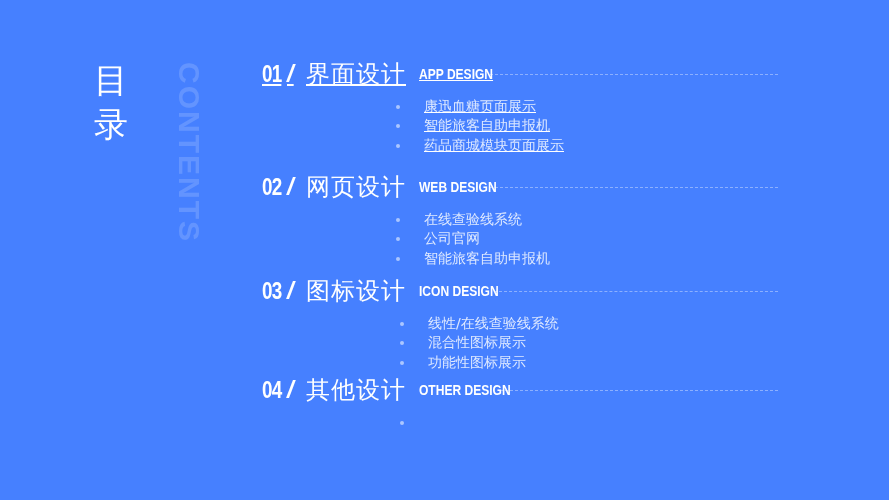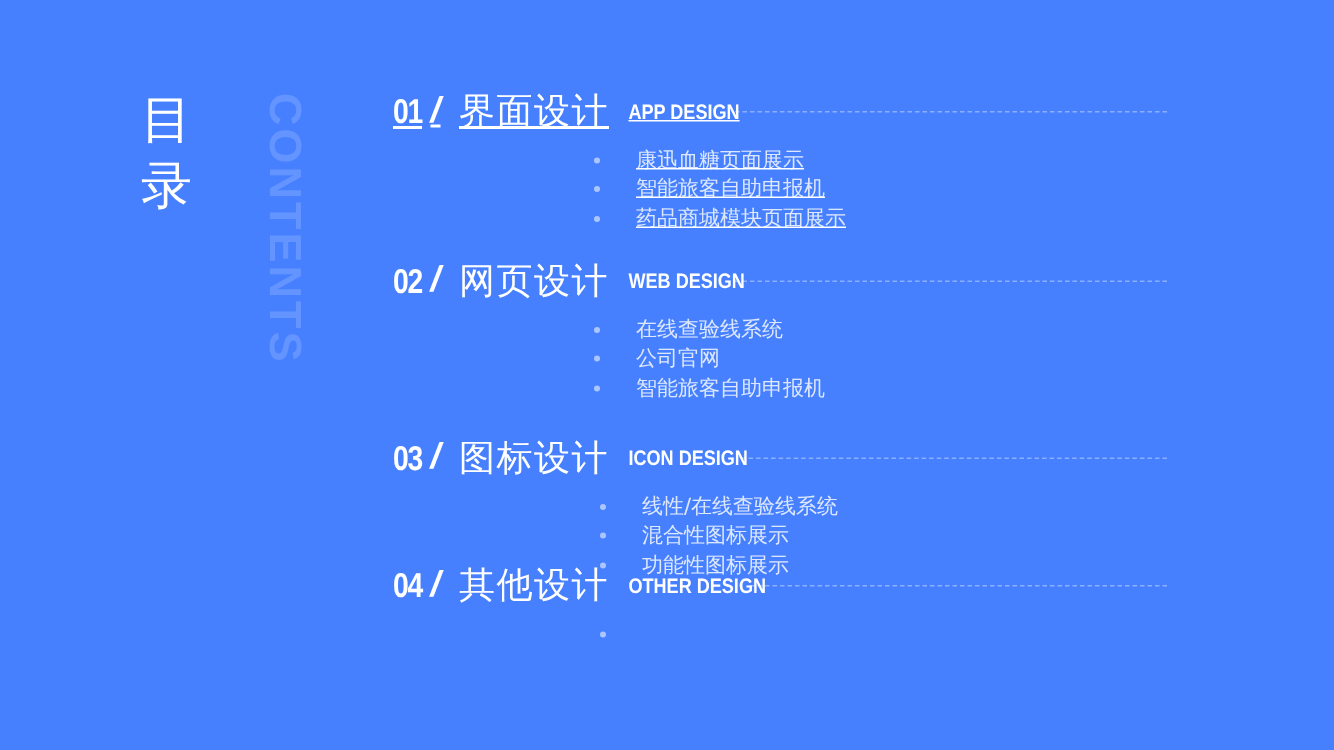--- a/index.html
+++ b/index.html
@@ -171,21 +171,21 @@
         <span class="dot"></span>
         <span>公司官网</span>
       </li>
     <li class="item">
         <span class="dot"></span>
         <span>智能旅客自助申报机</span>
       </li>
   </ul>
 </div>
 
-<div class="section" style="top:289px;">
+<div class="section" style="top:275px;">
   <div class="sec-head">
     <span class="num">03</span>
     <span class="slash">/</span>
     <span class="cn-title">图标设计</span>
     <span class="en-title">ICON DESIGN</span>
     <div class="dash" style="left:232px;"></div>
   </div>
   <ul class="items" style="margin-left:138px;">
     <li class="item">
         <span class="dot"></span>

